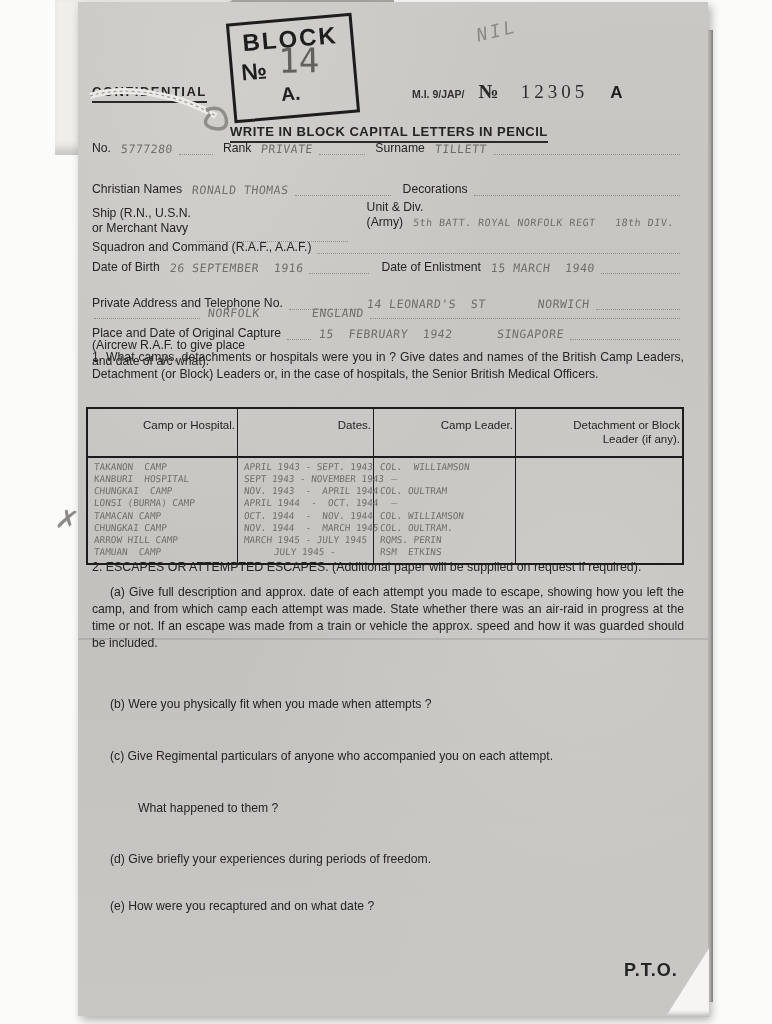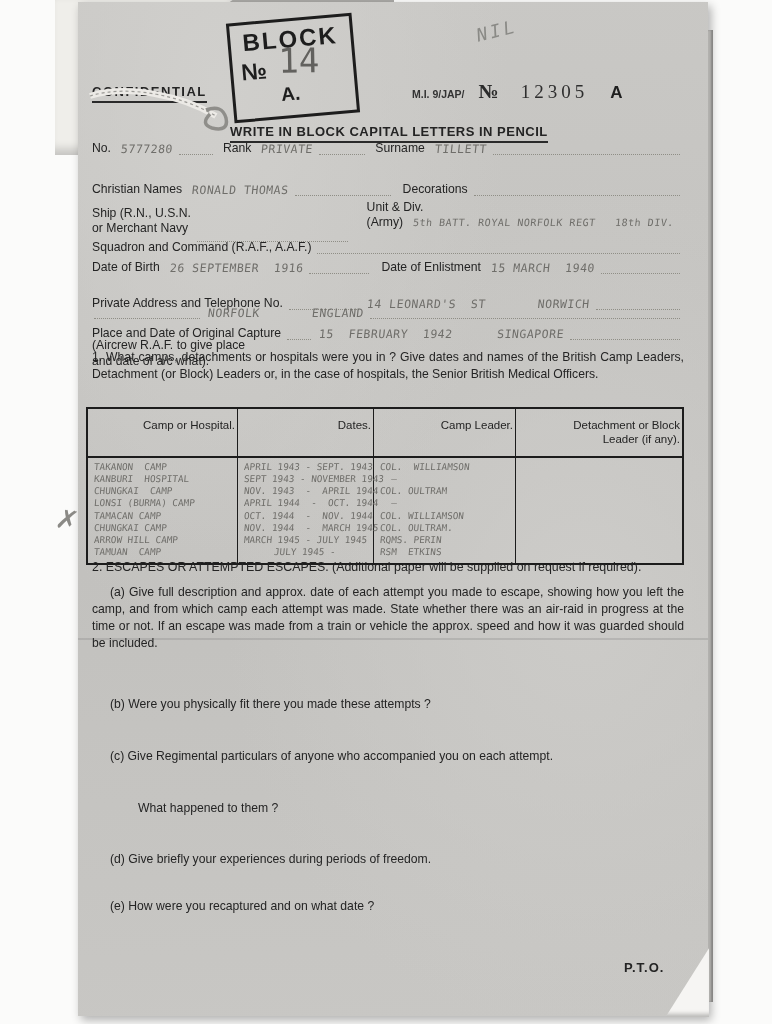--- a/index.html
+++ b/index.html
@@ -71,21 +71,21 @@
   .tbl{position:absolute;left:8px;top:405px;width:594px;border:2.5px solid #1c1c1c;
     display:grid;grid-template-columns:150px 136px 142px 1fr;background:rgba(255,255,255,0.02);}
   .th{border-bottom:2px solid #1c1c1c;text-align:right;font-size:11.5px;
     padding:9px 2px;line-height:1.25;}
   .td{min-height:100px;padding:3px 4px 2px 6px;}
   .bR{border-right:1.8px solid #1c1c1c;}
   .cell-line{font-family:"DejaVu Sans Mono",monospace;color:#6f6e6a;font-size:9.3px;
     line-height:12.2px;white-space:pre;transform:skewX(-5deg);}
   .dates-col .cell-line:nth-child(8){padding-left:30px;}
   .q2head{position:absolute;left:14px;width:592px;font-size:12.4px;}
-  .pto{position:absolute;left:546px;top:958px;font-size:13px;font-weight:bold;letter-spacing:1px;}
+  .pto{position:absolute;left:546px;top:958px;font-size:18px;font-weight:bold;letter-spacing:1px;}
   .x-mark{position:absolute;left:56px;top:504px;font-size:27px;color:#8b8a86;transform:rotate(12deg);
     font-family:"DejaVu Sans",sans-serif;}
   .crease{position:absolute;left:0;width:100%;height:2px;background:rgba(120,120,118,.25);}
 </style>
 </head>
 <body>
 
 <div class="scan">
   <div class="bg-strip"></div>
   <div class="bg-strip2"></div>
@@ -232,21 +232,21 @@
         <div class="cell-line">COL. WILLIAMSON</div>
         <div class="cell-line">COL. OULTRAM.</div>
         <div class="cell-line">RQMS. PERIN</div>
         <div class="cell-line">RSM  ETKINS</div>
       </div>
       <div class="td"></div>
     </div>
 
     <div class="q2head" style="top:558px">2.   ESCAPES  OR  ATTEMPTED  ESCAPES.    (Additional  paper  will  be  supplied  on  request  if  required).</div>
     <div class="para indent" style="top:582px">(a)   Give full description and approx. date of each attempt you made to escape, showing how you left the camp,  and from which camp each attempt was made.   State whether there was an air-raid in progress at the time or not.  If  an escape was made from a train or vehicle the approx. speed and how it was guarded should be included.</div>
-    <div class="para" style="top:694px;padding-left:18px">(b)   Were  you  physically  fit  there  you  made  these  attempts ?</div>
+    <div class="para" style="top:694px;padding-left:18px">(b)   Were  you  physically  fit  when  you  made  when  attempts ?</div>
     <div class="para" style="top:746px;padding-left:18px">(c)   Give  Regimental  particulars  of  anyone  who  accompanied  you  on  each  attempt.</div>
     <div class="para" style="top:798px;padding-left:46px">What  happened  to  them ?</div>
     <div class="para" style="top:849px;padding-left:18px">(d)   Give  briefly  your  experiences  during  periods  of  freedom.</div>
     <div class="para" style="top:896px;padding-left:18px">(e)   How were you recaptured  and  on  what  date ?</div>
 
     <div class="pto">P.T.O.</div>
     <div class="corner-fold"></div>
   </div>
 
   <svg class="string-svg" width="160" height="70">

